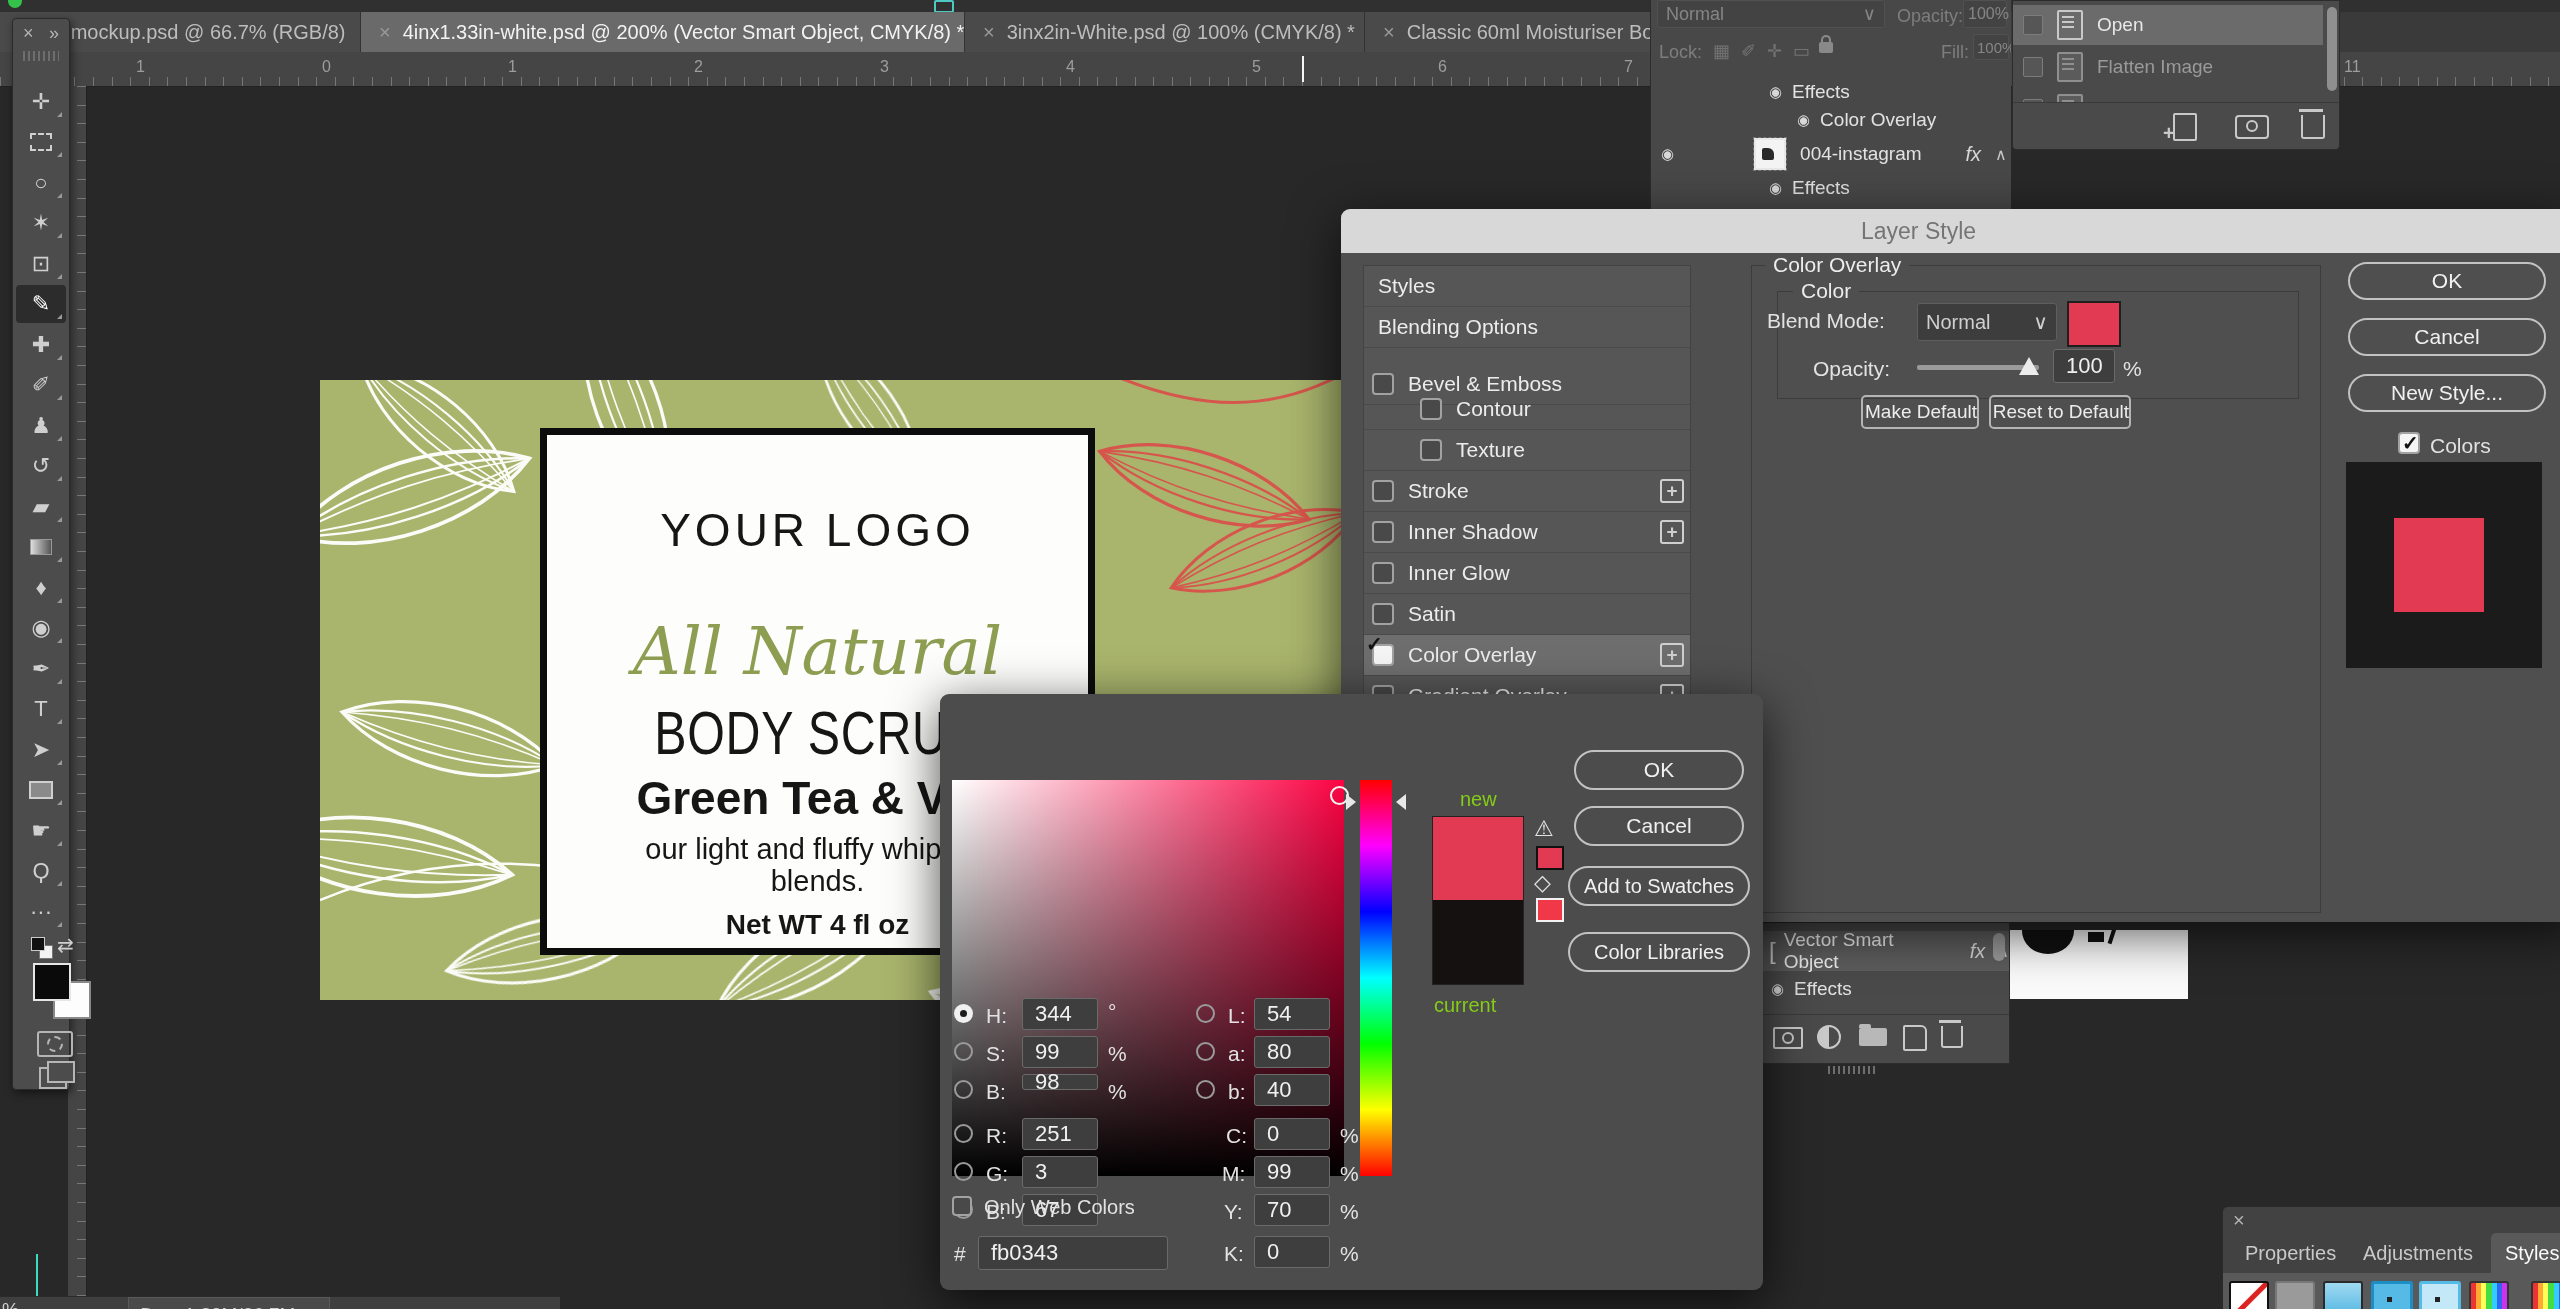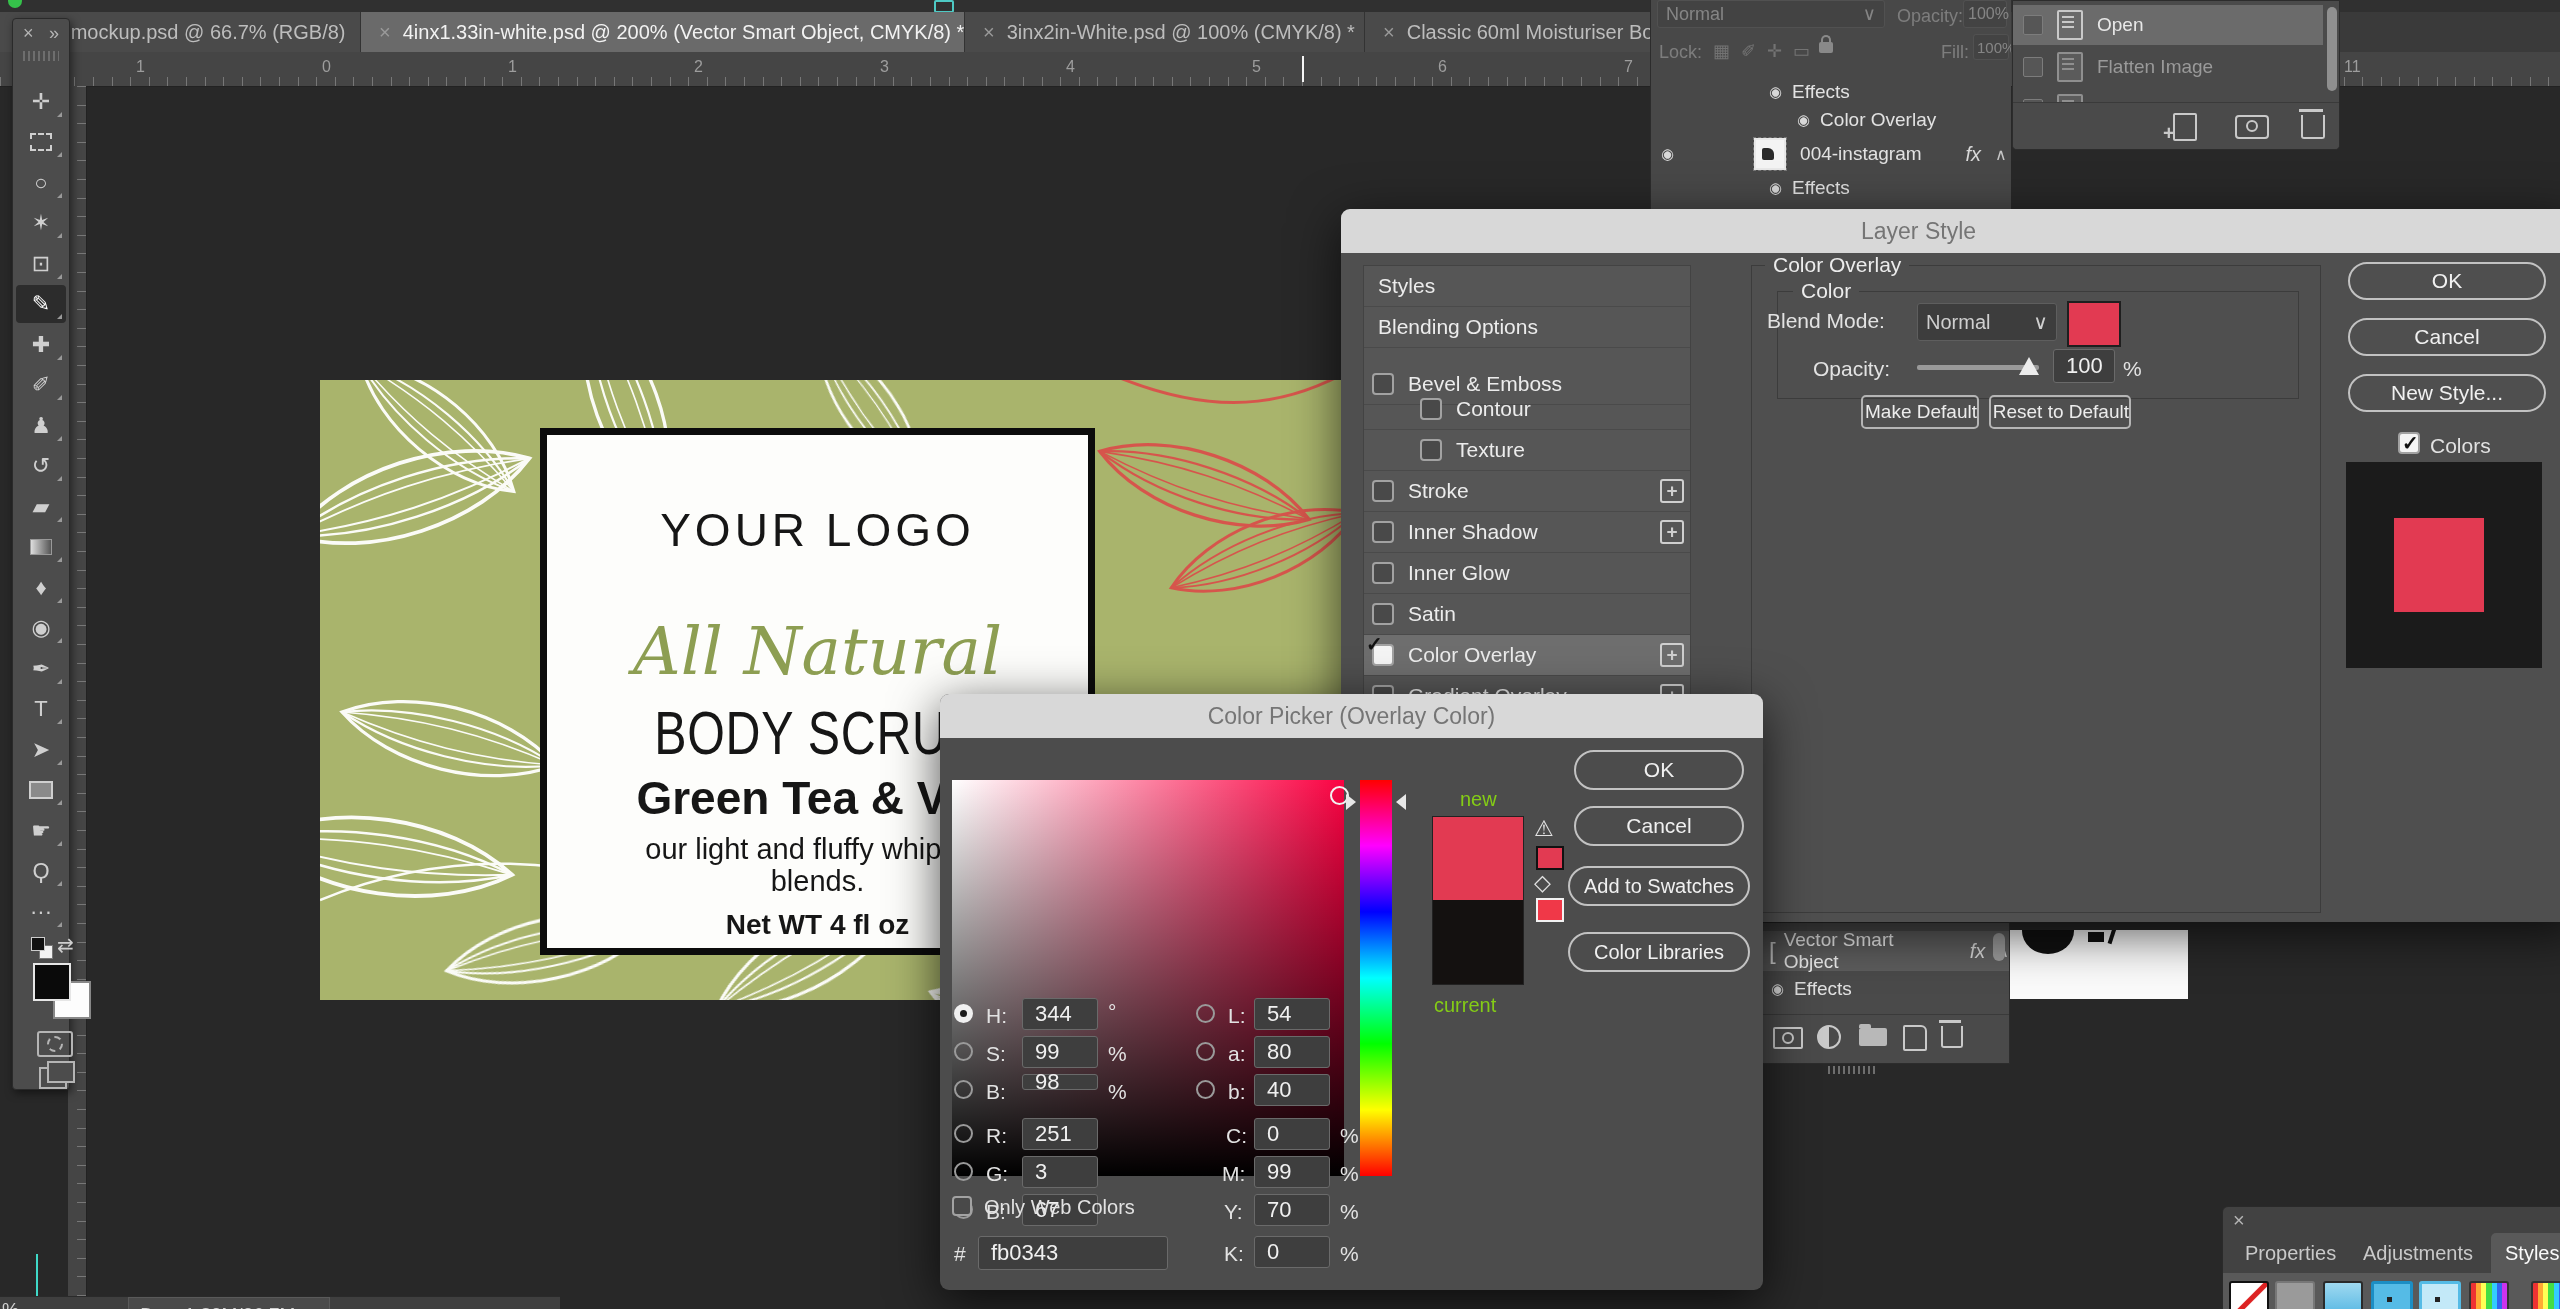--- a/index.html
+++ b/index.html
@@ -538,23 +538,20 @@
       <span class="ic-half"></span>
       <span class="ic-folder"></span>
       <span class="ic-newlayer"></span>
       <span class="ic-trash2"></span>
     </div>
     <div class="lb-nub"></div>
   </div>
   <div class="abs lb-grip"></div>
 
   <div id="picker" class="abs">
-    <div class="dlg-title">
-      <span>Color Picker (Overlay Color)</span>
-    </div>
     <div id="cp-field">
       <div class="cp-circle"></div>
     </div>
     <div id="cp-hue"></div>
     <div class="hue-arrow-l"></div>
     <div class="hue-arrow-r"></div>
 
     <span class="cp-lab" style="left:520px;top:94px;">new</span>
     <div class="cp-sw" style="top:122px;background:#e23a52;border:1px solid #222;border-bottom:none;"></div>
     <div class="cp-sw" style="top:206px;background:#141110;border:1px solid #222;border-top:none;"></div>

